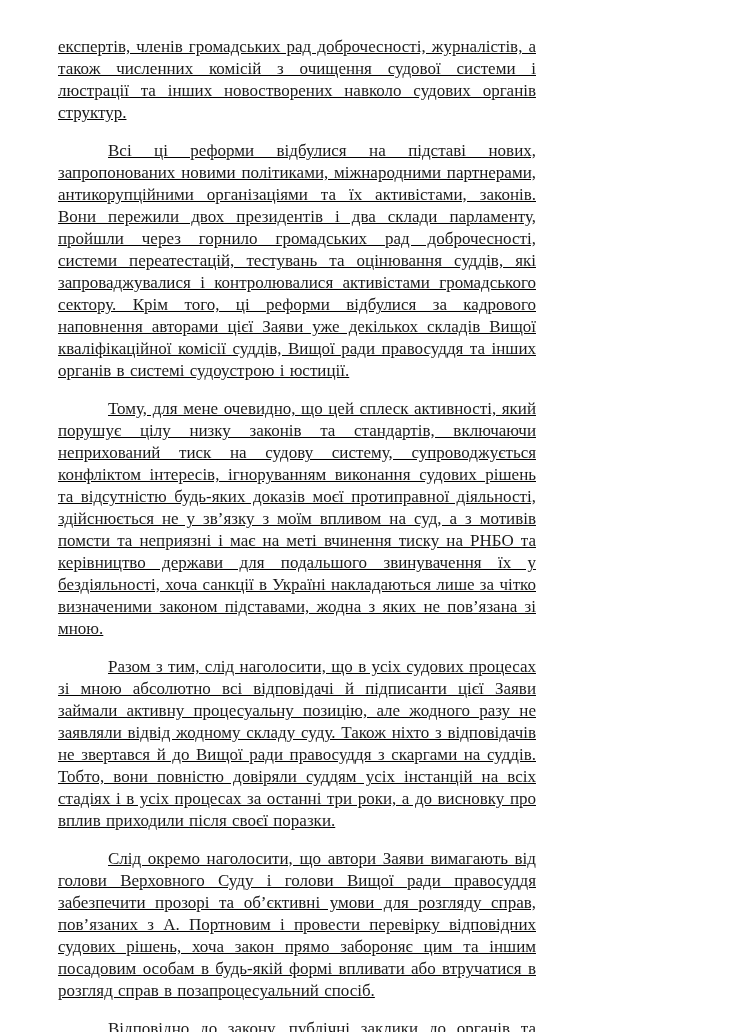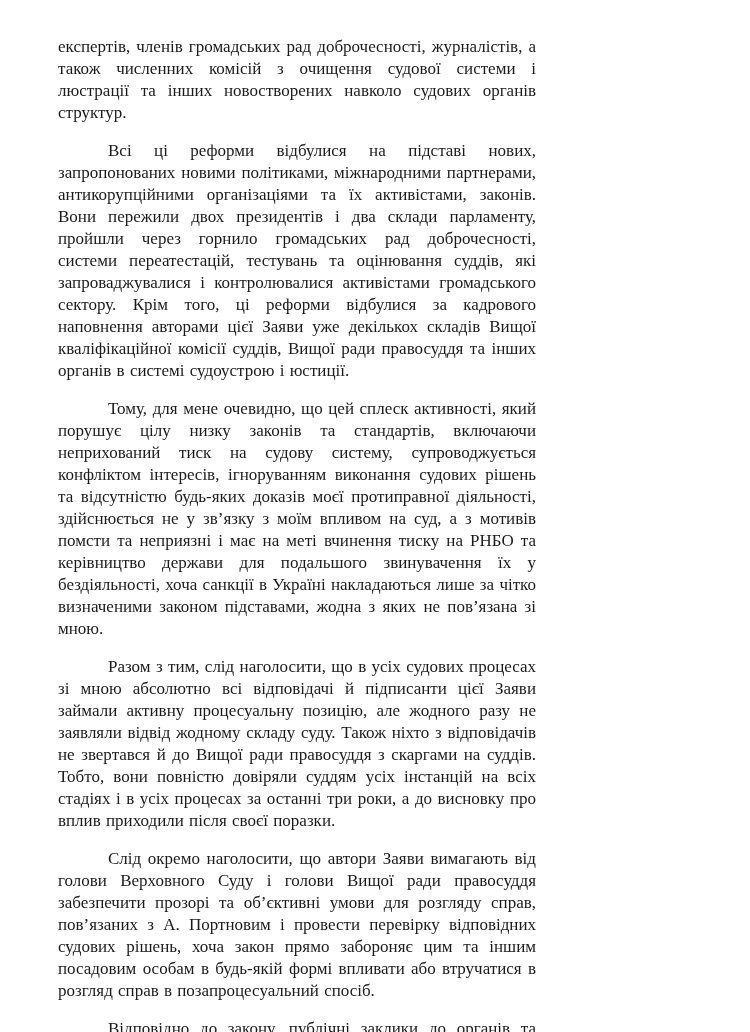--- a/index.html
+++ b/index.html
@@ -12,20 +12,21 @@
     height: 1032px;
     overflow: hidden;
     font-family: "Liberation Serif", "DejaVu Serif", serif;
   }
   .page {
     box-sizing: border-box;
     width: 620px;
     height: 1032px;
     background: #ffffff;
     padding: 36px 84px 0 58px;
+    text-decoration: underline;
   }
   .para {
     margin: 0 0 16px 0;
     font-size: 17px;
     line-height: 22px;
     color: #1b1b1b;
     text-align: justify;
     text-indent: 50px;
     word-spacing: 1px;
   }

